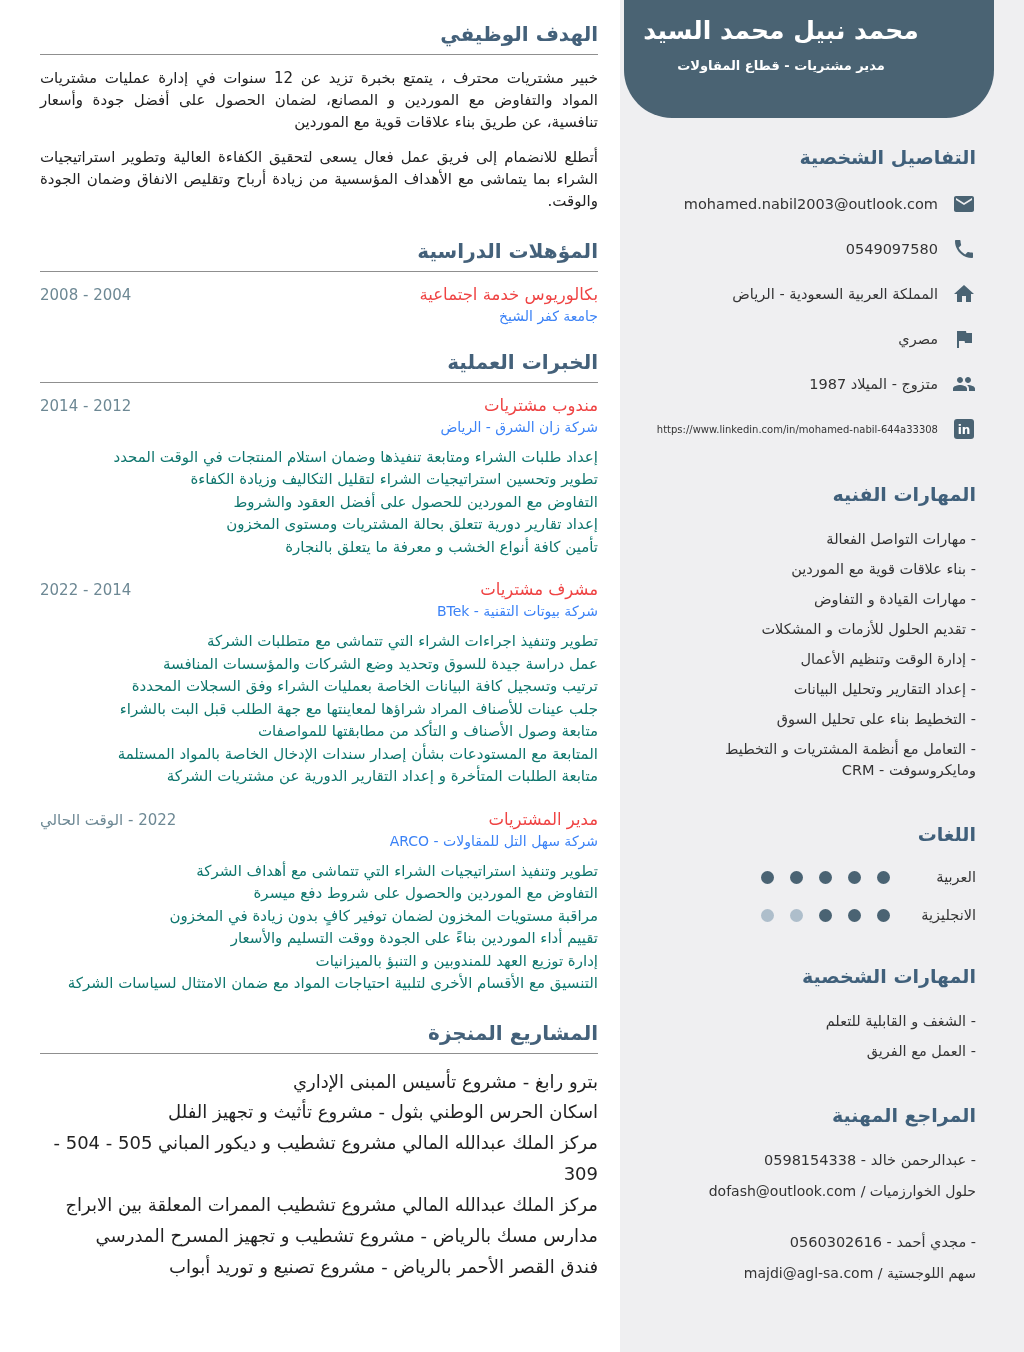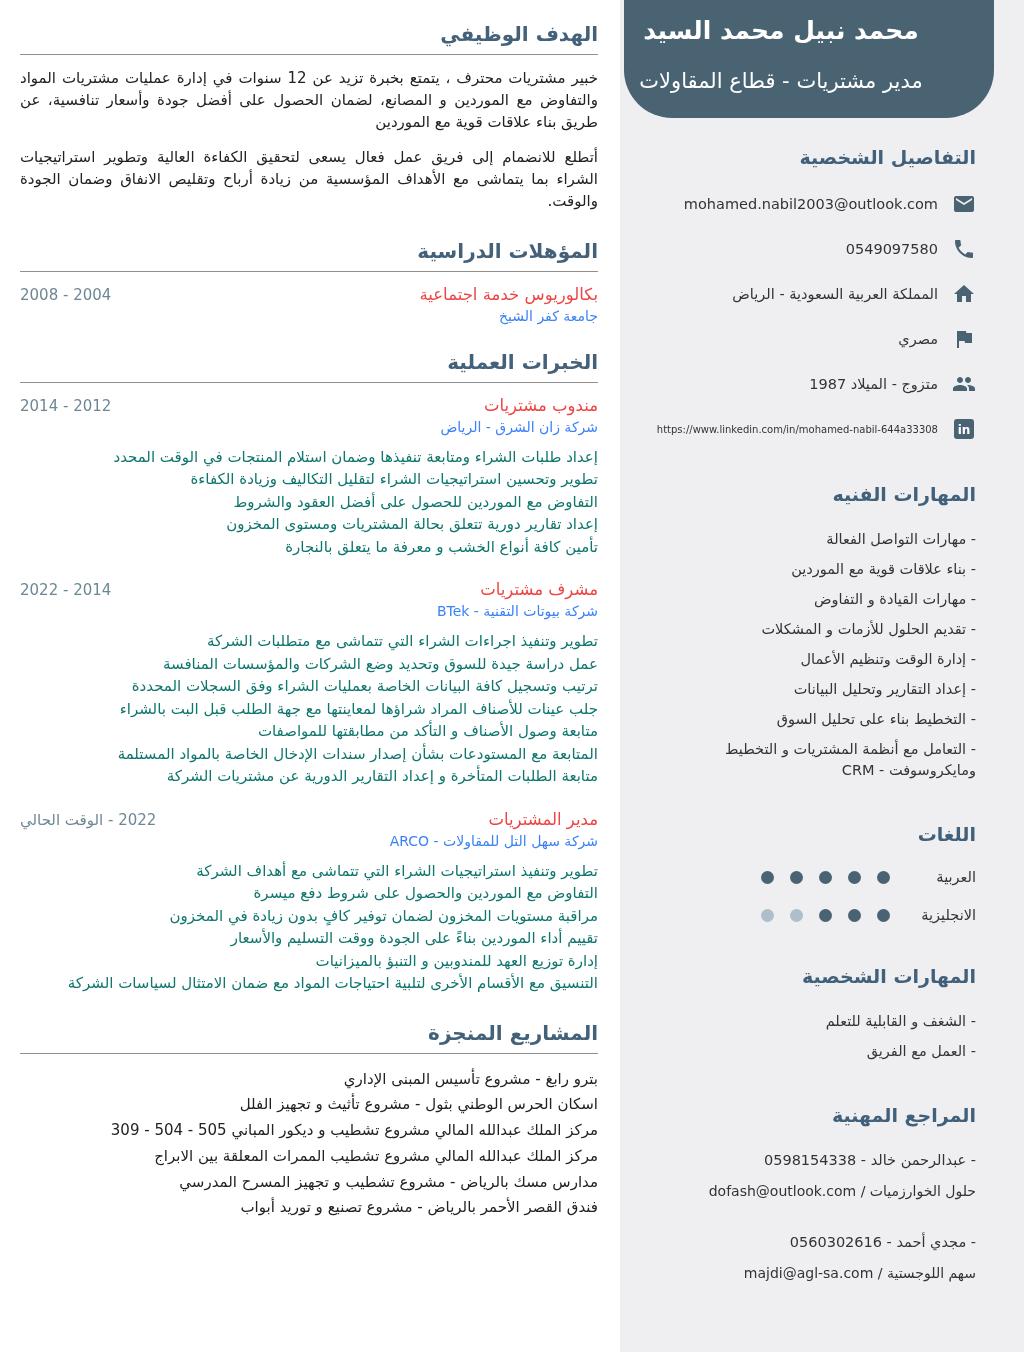--- a/index.html
+++ b/index.html
@@ -34,23 +34,23 @@
     padding: 16px 70px 8px 14px;
     overflow: hidden;
   }
   .id-card h1 {
     font-size: 25px;
     font-weight: bold;
     line-height: 1.2;
     white-space: nowrap;
   }
   .id-title {
-    font-size: 21px;
-    font-weight: normal;
-    margin-top: 23px;
+    font-size: 13px;
+    font-weight: bold;
+    margin-top: 12px;
     white-space: nowrap;
   }
   .sb-inner { padding: 28px 48px 0 26px; }
   .sb-sec { margin-bottom: 42px; }
   .sb-h {
     font-size: 19px;
     font-weight: bold;
     color: #40607b;
     margin-bottom: 24px;
   }
@@ -81,21 +81,21 @@
   .dot.on  { background: #4a6373; }
   .dot.off { background: #aebecb; }
 
   .ref { margin-bottom: 30px; }
   .ref-name { font-size: 14.5px; color: #333; margin-bottom: 12px; line-height: 1.4; }
   .ref-org  { font-size: 14px;  color: #333; line-height: 1.4; }
 
   
   .main {
     flex: 1 1 auto;
-    padding: 22px 22px 0 20px;
+    padding: 22px 22px 0 40px;
   }
   .m-sec { margin-bottom: 26px; }
   .m-h {
     font-size: 20px;
     font-weight: bold;
     color: #44617a;
   }
   .rule {
     border-top: 1px solid #8f8f8f;
     margin: 8px 0 13px 0;
@@ -117,21 +117,21 @@
   .dates { font-size: 15px; color: #6d8894; white-space: nowrap; }
   .company { font-size: 14px; color: #3b82f6; margin: 4px 0 11px 0; }
   .line {
     font-size: 15px;
     line-height: 1.5;
     text-align: justify;
     color: #0f766e;
     margin: 0;
   }
   .proj {
-    font-size: 15px;
+    font-size: 18px;
     line-height: 1.72;
     color: #222;
     margin: 0;
   }
 </style>
 </head>
 <body>
 
 <div class="page">
 

